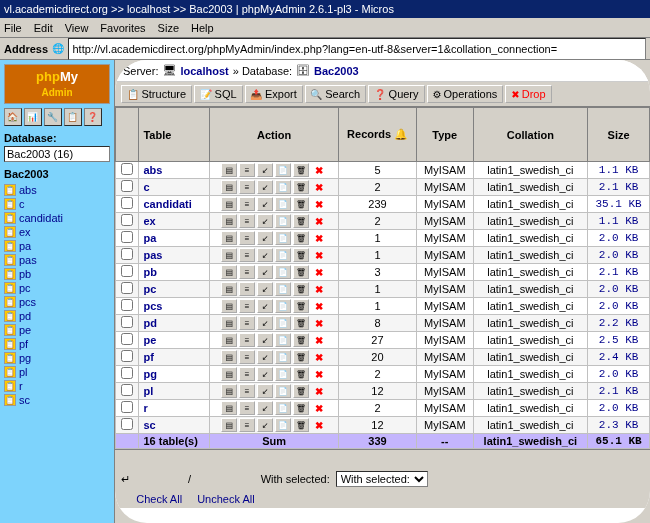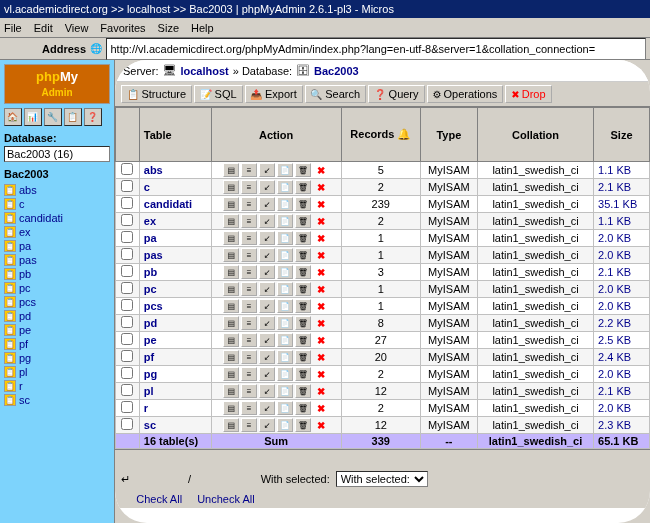--- a/index.html
+++ b/index.html
@@ -33,21 +33,21 @@
     .address-bar {
       background: #d4d0c8;
       padding: 2px 4px;
       font-size: 11px;
       height: 22px;
       display: flex;
       align-items: center;
       gap: 4px;
       border-bottom: 1px solid #808080;
     }
-    .address-bar .address-label { font-weight: bold; margin-left: 38px; }
+    .address-bar .address-label { font-weight: bold; }
     .address-bar .address-input {
       flex: 1;
       background: white;
       border: 1px inset #808080;
       padding: 10px 3px;
       font-size: 11px;
       height: 18px;
     }
 
     
@@ -190,21 +190,21 @@
       font-size: 11px;
     }
     .data-table th.left { text-align: left; }
     .data-table td {
       border: 1px solid #c0c0c0;
       padding: 1px 4px;
       text-align: center;
       font-size: 11px;
     }
     .data-table td.left { text-align: left; font-weight: bold; }
-    .data-table td.right { text-align: left; }
+    .data-table td.right { text-align: center; font-family: Liberation Mono, monospace; }
     .data-table tr:nth-child(even) td { background: #f5f5f5; }
     .data-table tr:nth-child(odd) td { background: #ffffff; }
     .data-table tr.footer-row td { background: #c4b5fd; font-weight: bold; }
 
     .action-icons {
       display: flex;
       gap: 2px;
       align-items: center;
       justify-content: center;
     }

